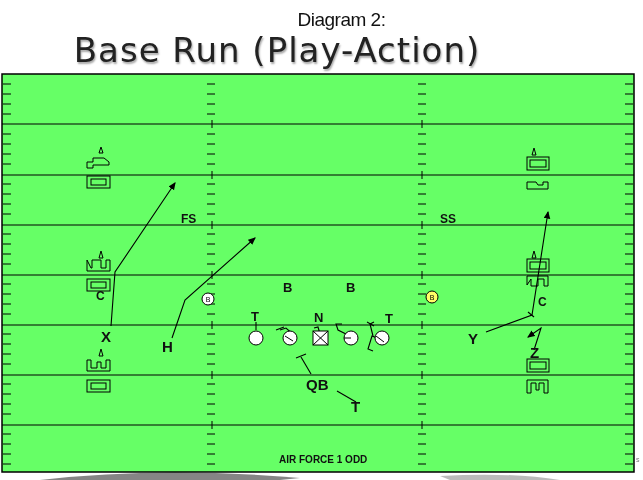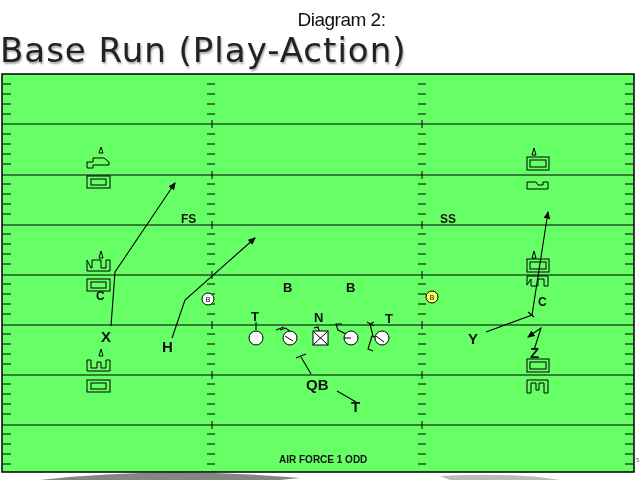--- a/index.html
+++ b/index.html
@@ -1,18 +1,18 @@
 <!DOCTYPE html>
 <html><head>
 <meta charset="utf-8">
 <style>
   html, body { margin:0; padding:0; }
   body { width:643px; height:480px; background:#ffffff; position:relative; overflow:hidden; font-family:"Liberation Sans", sans-serif; }
   .subtitle { position:absolute; left:0; width:643px; top:9px; text-align:center; font-size:19px; color:#111; font-family:"Liberation Sans", sans-serif; letter-spacing:-0.5px;margin-left:20px; }
-  .title { position:absolute; left:0; width:554px; top:30px; font-size:34px; color:#222; font-family:"DejaVu Sans", sans-serif; letter-spacing:1px; text-shadow:1px 2px 2px rgba(0,0,0,0.35); }
+  .title { position:absolute; left:0; width:554px; top:30px; text-align:center; font-size:34px; color:#222; font-family:"DejaVu Sans", sans-serif; letter-spacing:1px; text-shadow:1px 2px 2px rgba(0,0,0,0.35); }
   .field { position:absolute; left:0; top:0; }
   .shadow { position:absolute; left:40px; top:470px; width:580px; height:14px; }
   .footnote { position:absolute; left:636px; top:456px; font-size:7px; color:#777; }
 </style>
 </head>
 <body>
 
 <div class="subtitle">Diagram 2:</div>
 <div class="title">Base Run (Play-Action)</div>
 

